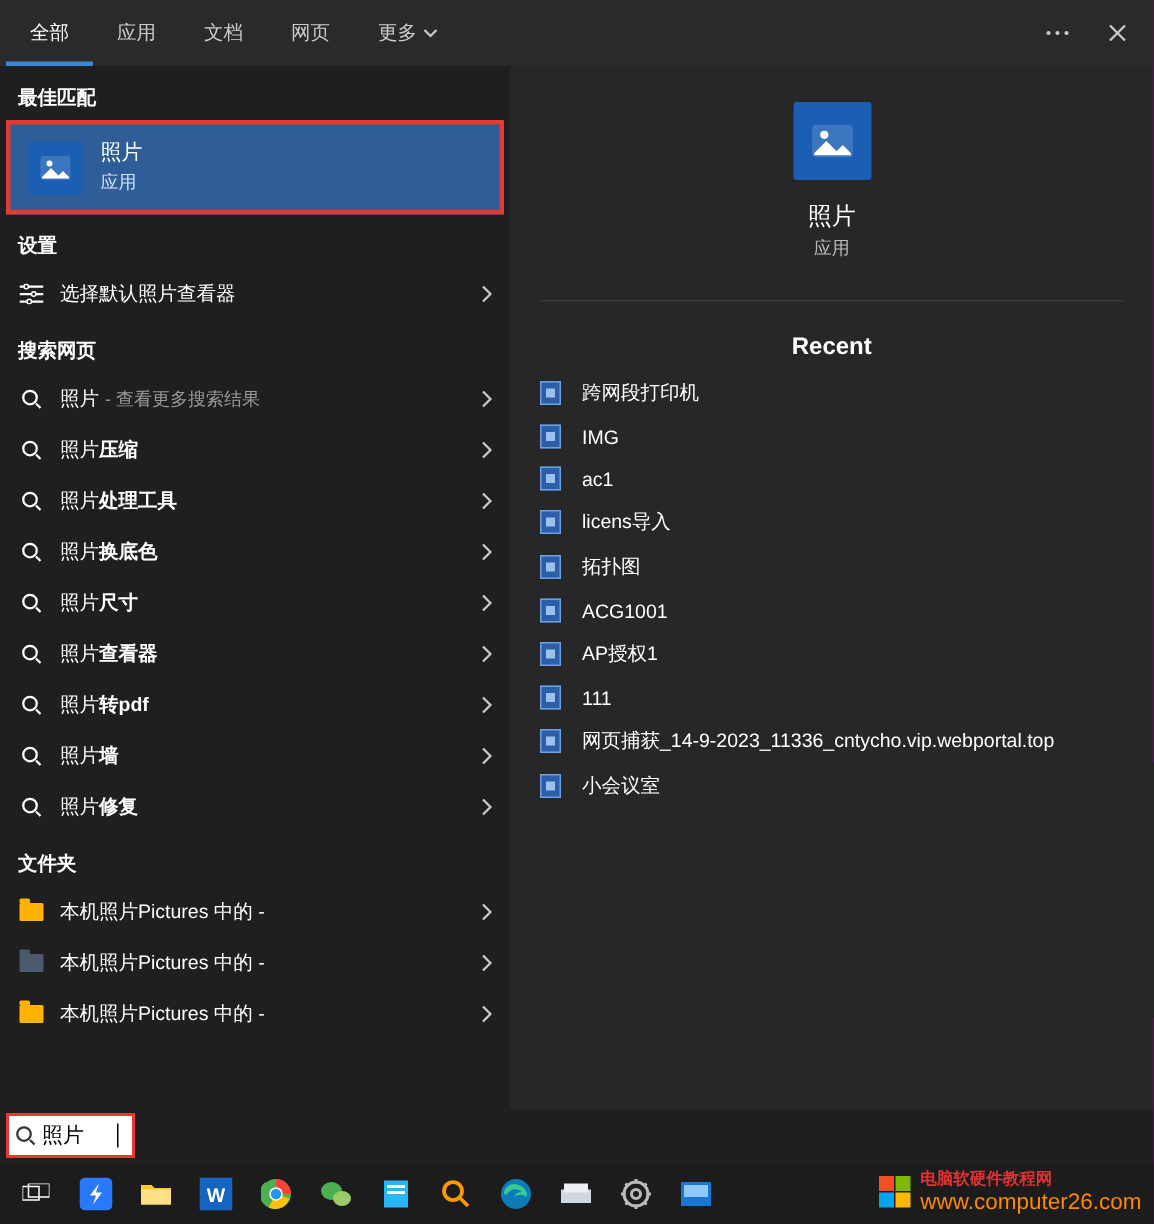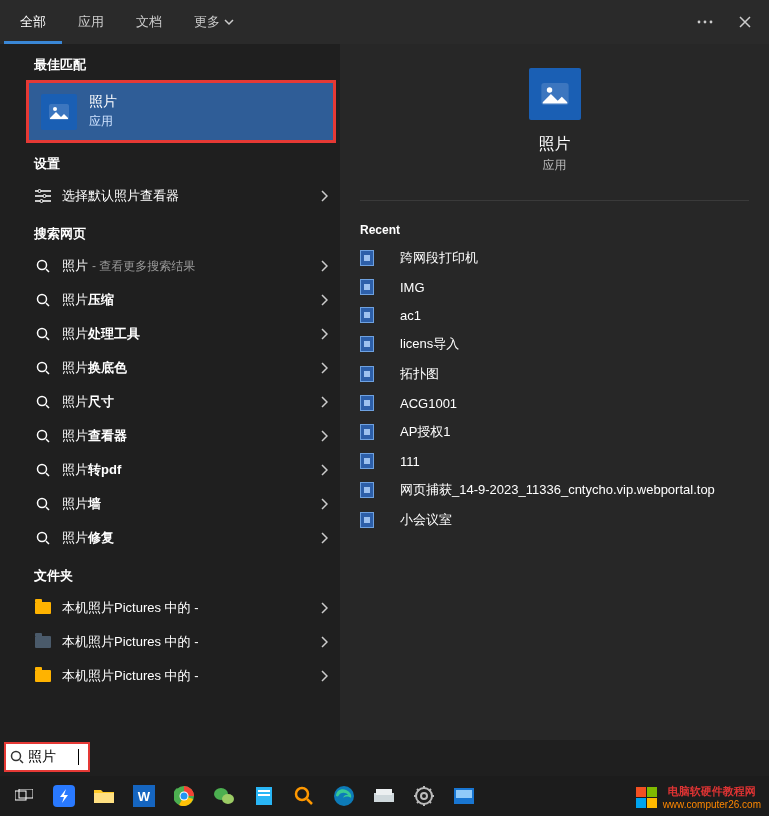--- a/index.html
+++ b/index.html
@@ -45,21 +45,20 @@
   .main {
     display: flex;
     flex: 1;
     overflow: hidden;
   }
   .left {
     width: 340px;
     background: #1f1f1f;
     overflow-y: auto;
     padding-bottom: 8px;
-    padding-left: 22px;
   }
   .right {
     flex: 1;
     background: #272727;
     display: flex;
     flex-direction: column;
     overflow-y: auto;
   }
 
   .section-h {
@@ -142,31 +141,31 @@
     border: 1px solid #555;
     border-radius: 50%;
     background: #272727;
     display: flex; align-items: center; justify-content: center;
     color: #ccc;
     z-index: 2;
   }
   .open-wrap { position: relative; }
 
   .recent-h {
-    font-size: 12px;
+    font-size: 16px;
     font-weight: 700;
     color: #fff;
     padding: 22px 20px 6px;
+    text-align: center;
   }
   .recent-item {
     display: flex; align-items: center;
     padding: 6px 20px;
     font-size: 13px;
     cursor: pointer;
-    gap: 12px;
   }
   .recent-item .ricon {
     width: 14px; height: 16px;
     background: #2d5fa9;
     border: 1px solid #6ea1e0;
     margin-right: 14px;
     position: relative;
   }
   .recent-item .ricon::after {
     content: ""; position: absolute;
@@ -221,45 +220,45 @@
   }
 
   .brand {
     position: absolute;
     right: 8px;
     bottom: 6px;
     display: flex;
     align-items: center;
     gap: 6px;
     font-size: 11px;
-    text-align: center;
   }
   .brand .logo {
     display: grid;
     grid-template-columns: 10px 10px;
     grid-template-rows: 10px 10px;
     gap: 1px;
   }
   .brand .logo div:nth-child(1){background:#f25022;}
   .brand .logo div:nth-child(2){background:#7fba00;}
   .brand .logo div:nth-child(3){background:#00a4ef;}
   .brand .logo div:nth-child(4){background:#ffb900;}
   .brand .t1 { color: #d33; font-weight: 600; }
-  .brand .t2 { color: #f80; font-size: 10px; display:block; }
+  .brand .t2 { color: #f80; font-size: 15px; display:block; }
 
   svg { display: block; }
 </style>
 </head>
 <body>
 
 <div class="panel">
   <div class="tabs">
     <div class="tab active">全部</div>
     <div class="tab">应用</div>
     <div class="tab">文档</div>
+    <div class="tab">网页</div>
     <div class="tab">
       <span>更多</span>
       <svg width="10" height="10" viewBox="0 0 10 10" style="margin-left:4px">
           <path d="M1 3l4 4 4-4" stroke="#ccc" stroke-width="1.5" fill="none"></path>
         </svg>
     </div>
     <div class="tab-spacer"></div>
     <div class="tab-btn">
       <svg width="16" height="4" viewBox="0 0 16 4">
           <circle cx="2" cy="2" r="1.4" fill="#ccc"></circle>

